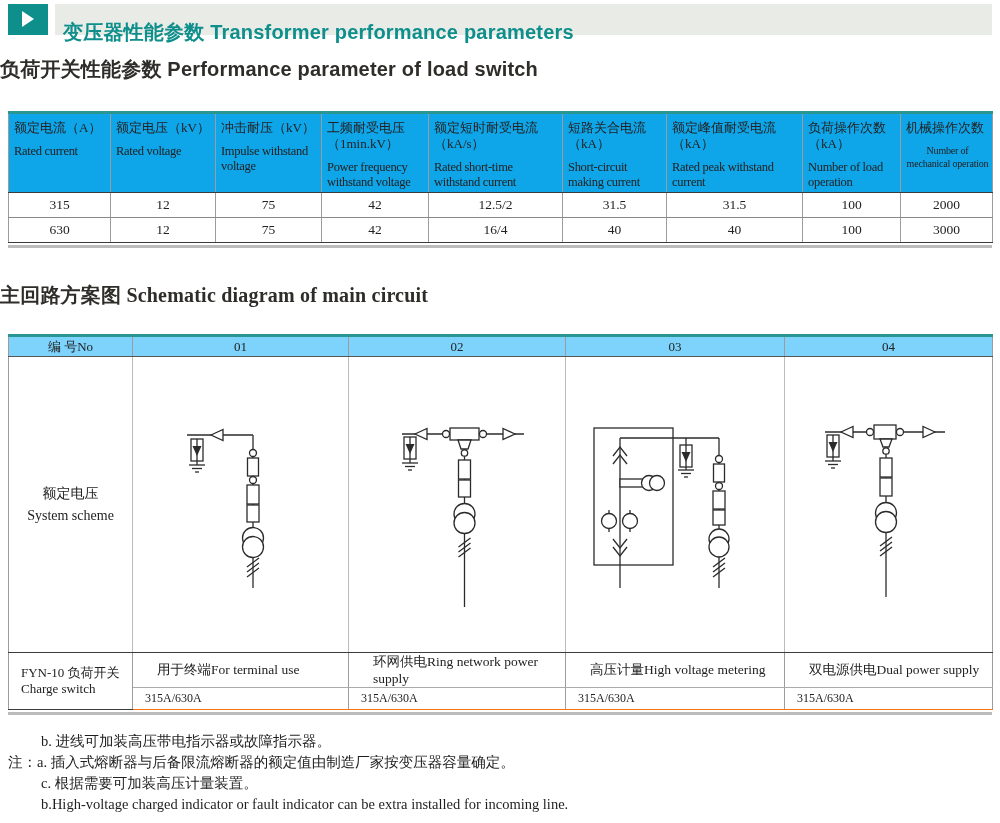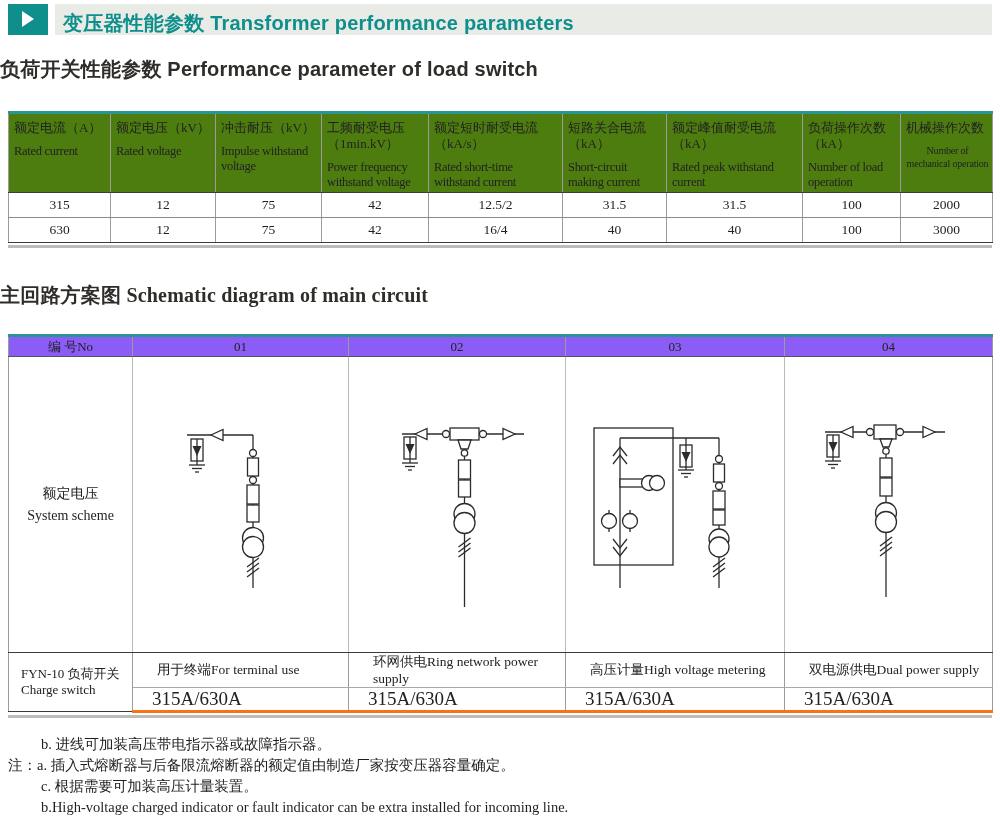--- a/index.html
+++ b/index.html
@@ -5,54 +5,54 @@
   * { margin:0; padding:0; box-sizing:border-box; }
   html,body { width:1000px; height:823px; background:#ffffff; overflow:hidden;
               font-family:"Liberation Serif","DejaVu Serif",serif; color:#222; }
 
   
   .titlebar { position:relative; height:31px; margin-top:4px; }
   .titlebar-bg { position:absolute; left:55px; right:8px; top:0; height:31px; background:#e9ebe6; }
   .titlebar-icon { position:absolute; left:8px; top:0; width:40px; height:31px; background:#0f8f8c; }
   .titlebar-icon .tri { position:absolute; left:14px; top:7px; width:0; height:0;
       border-left:12px solid #ffffff; border-top:8px solid transparent; border-bottom:8px solid transparent; }
-  .titlebar-text { position:absolute; left:63px; top:6px; font-family:"Liberation Sans","DejaVu Sans",sans-serif;
+  .titlebar-text { position:absolute; left:63px; top:15px; font-family:"Liberation Sans","DejaVu Sans",sans-serif;
       font-weight:bold; font-size:20px; color:#0f8f8c; letter-spacing:.2px; }
 
   
   .sec-heading { margin:21px 0 0 0; font-family:"Liberation Sans","DejaVu Sans",sans-serif;
       font-weight:bold; font-size:20px; color:#2f2d29; letter-spacing:.2px; }
   .sec-heading.second { margin-top:34px;font-family:Liberation Serif, serif; }
 
   
   table { border-collapse:collapse; table-layout:fixed; width:984px; margin:0 8px; }
   td,th { border-left:1px solid #9c9c9c; border-right:1px solid #9c9c9c; overflow:hidden; }
   .strip { width:984px; margin:2px 8px 0 8px; height:3px; background:#bcbcbc; }
 
   
   .t1 { margin-top:28px; border-top:3px solid #2a9694; }
-  .t1 thead td { background:#4d7c0f; vertical-align:top; height:73px;
+  .t1 thead td { background:#0ea5e9; vertical-align:top; height:73px;
       padding:6px 3px 2px 5px; border-bottom:1px solid #3c3c3c; font-size:13px; line-height:16px;margin-top:34px; }
   .t1 thead .cn { margin-bottom:8px; }
   .t1 thead .en { font-size:12.5px; letter-spacing:-0.3px; line-height:15px; }
   .t1 thead .en.small { font-size:10px; letter-spacing:-0.2px; line-height:13px;text-align:center; }
   .t1 tbody td { height:25px; text-align:center; font-size:13.5px; border-bottom:1px solid #8a8a8a; }
   .t1 tbody tr:last-child td { border-bottom:1px solid #3c3c3c; }
 
   
   .t2 { margin-top:25px; border-top:3px solid #2a9694; }
-  .t2 .head td { background:#8b5cf6; height:21px; text-align:center; font-size:13px;
+  .t2 .head td { background:#7dd3fc; height:21px; text-align:center; font-size:13px;
       border-bottom:1px solid #555; }
   .t2 .schemrow td { height:295px; border-left:1px solid #bcbcbc; border-right:1px solid #bcbcbc;
       border-bottom:1px solid #3c3c3c; vertical-align:middle; padding:0; }
   .t2 .schemrow td.first { border-left:1px solid #9c9c9c; }
   .t2 .schemrow td.last  { border-right:1px solid #9c9c9c; }
   .scheme-label { text-align:center; font-size:14px; line-height:22px; }
   .t2 .userow td { height:22px; font-size:13.5px; padding-left:24px; border-bottom:1px solid #aaaaaa; }
-  .t2 .raterow td { height:22px; font-size:19px; padding-left:19px; border-bottom:3px solid #f97316; }
+  .t2 .raterow td { height:22px; font-size:12px; padding-left:12px; border-bottom:1px solid #f97316; }
   .t2 td.switchcell { padding-left:12px; font-size:13px; line-height:16px; vertical-align:middle;
       border-bottom:1px solid #3c3c3c; }
   .schem { display:block; margin:0 auto; }
   .schem line, .schem rect, .schem circle, .schem polyline, .schem polygon, .schem path
       { stroke:#2b2b2b; stroke-width:1.3; fill:none; }
   .schem .wfill { fill:#ffffff; }
   .schem .bfill { fill:#2b2b2b; stroke:none; }
 
   
   .notes { margin:16px 0 0 8px; font-size:14.5px; line-height:21px; color:#1e1e1e; }

